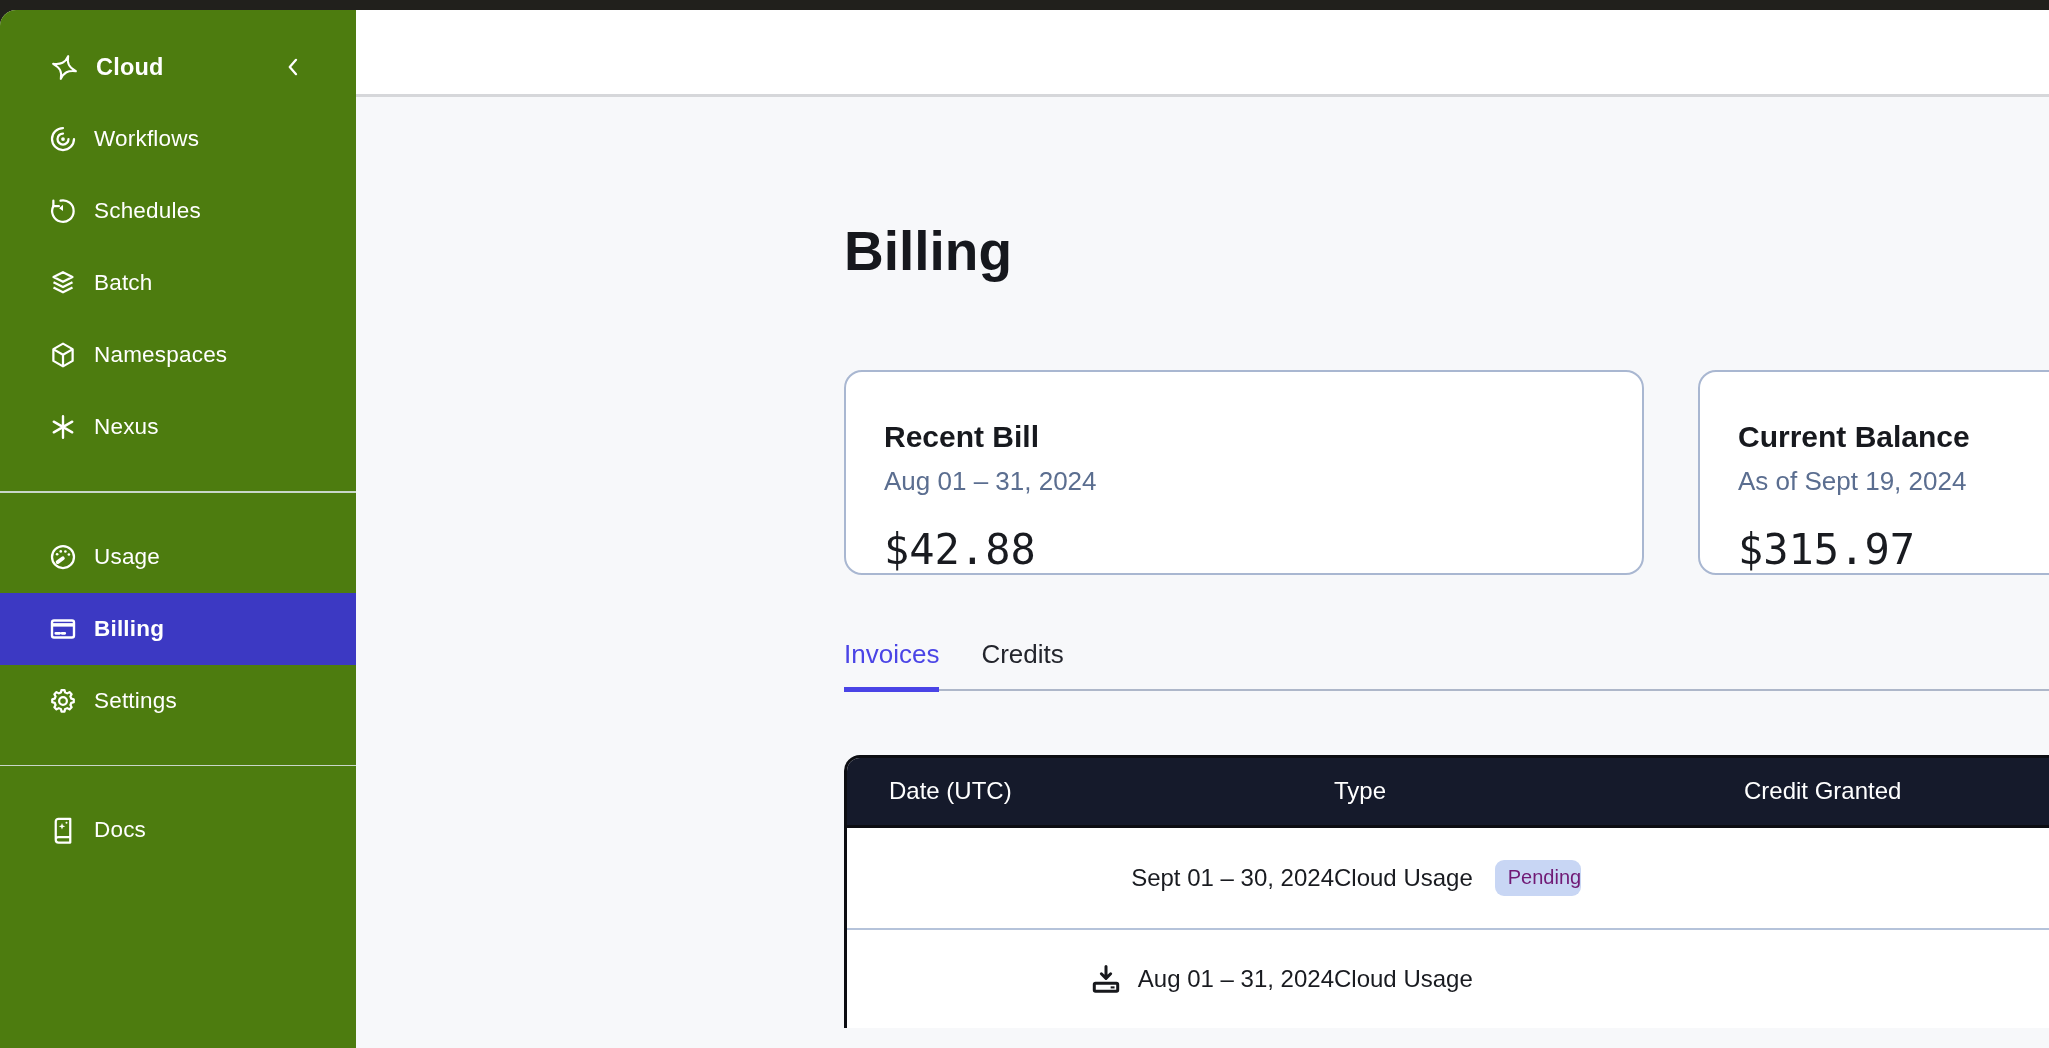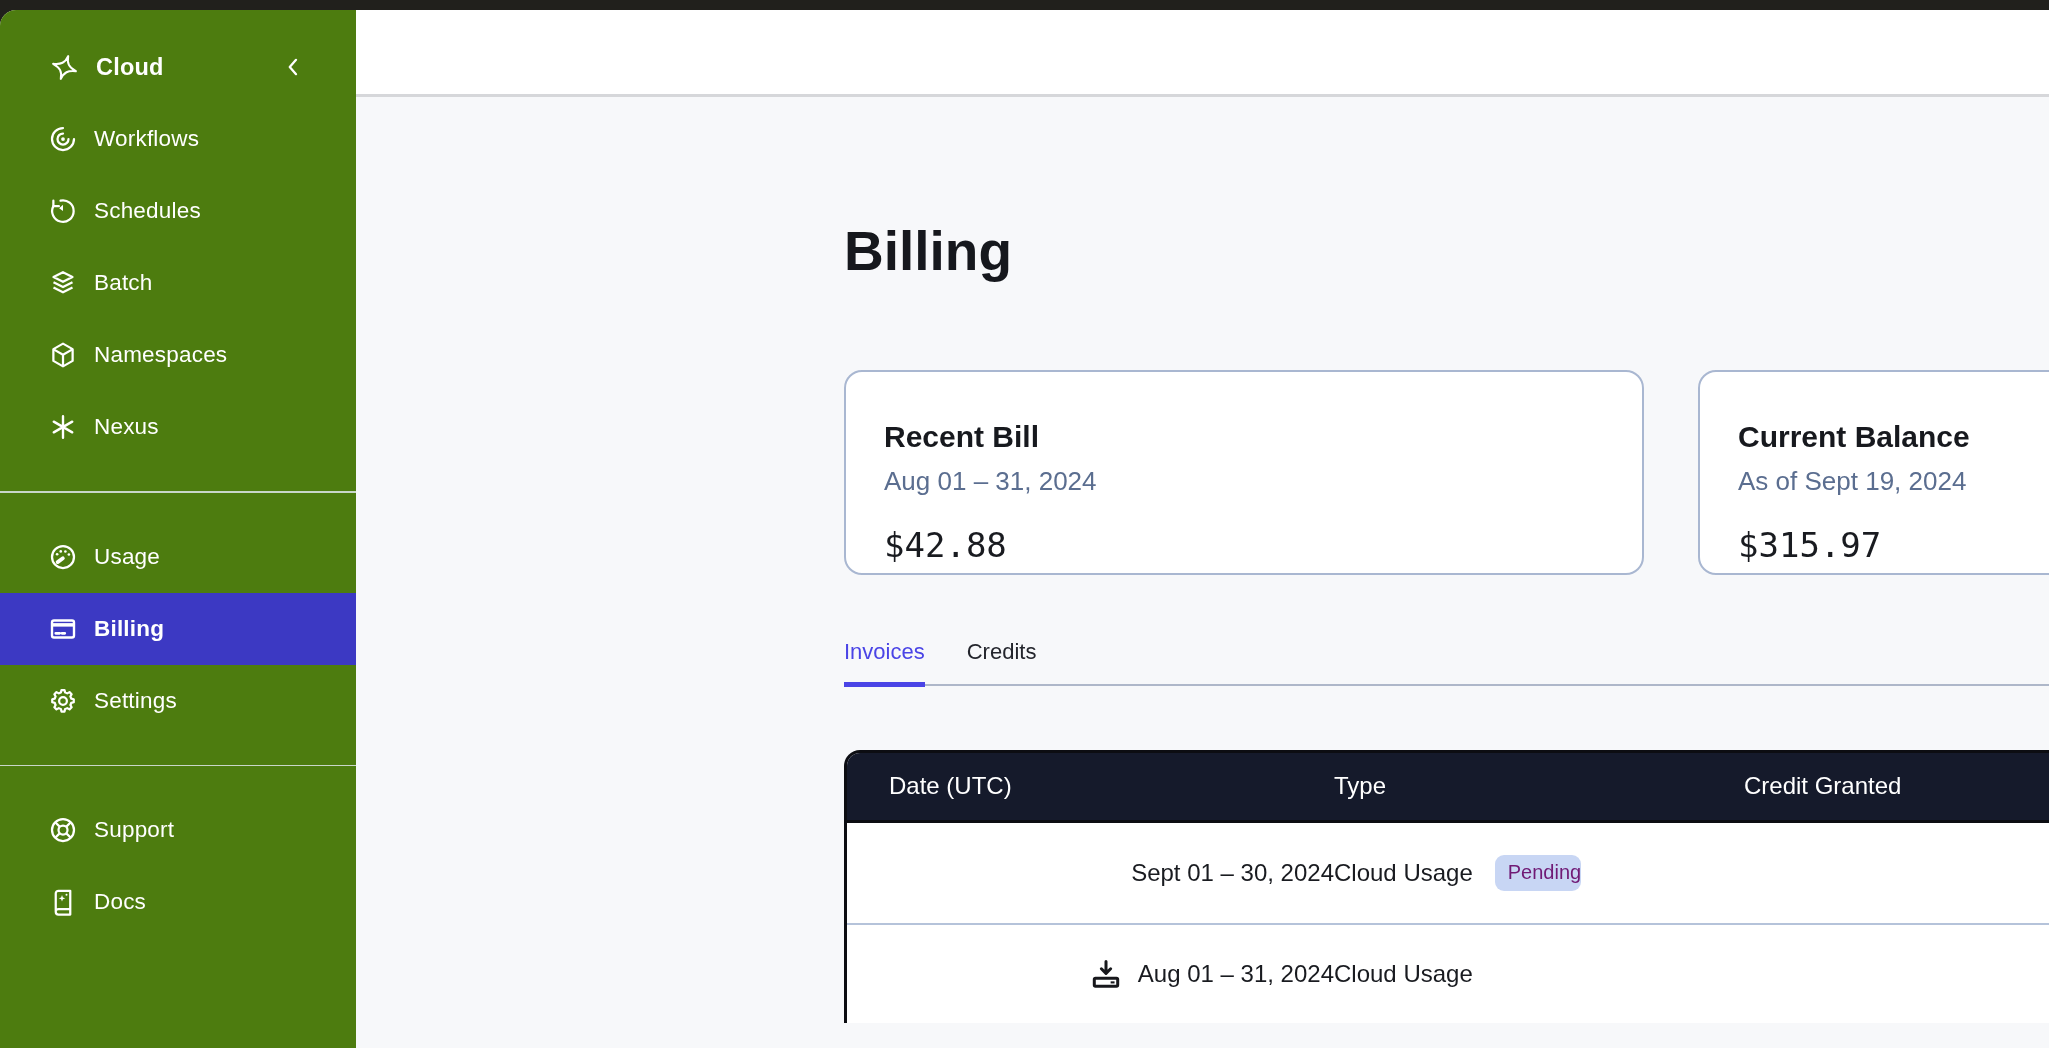--- a/index.html
+++ b/index.html
@@ -93,34 +93,34 @@
     background: #ffffff;
     border: 2px solid #a9b7d1;
     border-radius: 18px;
     padding: 46px 38px 0 38px;
     flex-shrink: 0;
   }
   .card-title { font-size: 30px; line-height: 38px; font-weight: 700; color: #17191e; }
   .card-sub   { font-size: 26px; line-height: 34px; margin-top: 8px; color: #5b6e90; }
   .card-amount {
     font-family: "DejaVu Sans Mono", monospace;
-    font-size: 34px;
+    font-size: 42px;
     margin-top: 27px;
     color: #191b20;
   }
 
   
   .tabs {
     margin-top: 64px;
     display: flex;
     gap: 42px;
     border-bottom: 2px solid #aeb7c9;
   }
   .tab {
-    font-size: 22px;
+    font-size: 26px;
     padding-bottom: 17px;
     color: #23252c;
     font-weight: 500;
     cursor: pointer;
   }
   .tab.active {
     color: #4a44e6;
     border-bottom: 5px solid #4a44e6;
     margin-bottom: -3.5px;
   }
@@ -283,30 +283,20 @@
         <svg viewBox="0 0 24 24" fill="none" stroke="#fff" stroke-width="1.8" stroke-linejoin="round">
           <path d="M10.8 3.2h2.4l.5 2a7 7 0 0 1 1.7.7l1.8-1 1.7 1.7-1 1.8c.3.5.5 1.1.7 1.7l2 .5v2.4l-2 .5a7 7 0 0 1-.7 1.7l1 1.8-1.7 1.7-1.8-1a7 7 0 0 1-1.7.7l-.5 2h-2.4l-.5-2a7 7 0 0 1-1.7-.7l-1.8 1-1.7-1.7 1-1.8a7 7 0 0 1-.7-1.7l-2-.5v-2.4l2-.5c.2-.6.4-1.2.7-1.7l-1-1.8 1.7-1.7 1.8 1c.5-.3 1.1-.5 1.7-.7z"></path>
           <circle cx="12" cy="12" r="3.1"></circle>
         </svg>
       </span>
       <span>Settings</span>
     </div>
 
     <div class="side-div"></div>
 
-    <div class="side-item">
-      <span class="ic">
-        <svg viewBox="0 0 24 24" fill="none" stroke="#fff" stroke-width="1.8">
-          <circle cx="12" cy="12" r="8.8"></circle>
-          <circle cx="12" cy="12" r="3.6"></circle>
-          <path d="M5.8 5.8 9.5 9.5M18.2 5.8 14.5 9.5M18.2 18.2l-3.7-3.7M5.8 18.2l3.7-3.7"></path>
-        </svg>
-      </span>
-      <span>Support</span>
-    </div>
 
     <div class="side-item">
       <span class="ic">
         <svg viewBox="0 0 24 24" fill="none" stroke="#fff" stroke-width="1.8" stroke-linejoin="round">
           <path d="M6.2 19.8V5.2A2.2 2.2 0 0 1 8.4 3h9.4v14.6H8.4a2.2 2.2 0 0 0-2.2 2.2 2.2 2.2 0 0 0 2.2 2.2h9.4v-4.4"></path>
           <path d="m11.2 6.4.7 1.9 1.9.7-1.9.7-.7 1.9-.7-1.9-1.9-.7 1.9-.7z" fill="#fff" stroke="none"></path>
           <circle cx="14.8" cy="6.2" r="0.8" fill="#fff" stroke="none"></circle>
         </svg>
       </span>
       <span>Docs</span>

